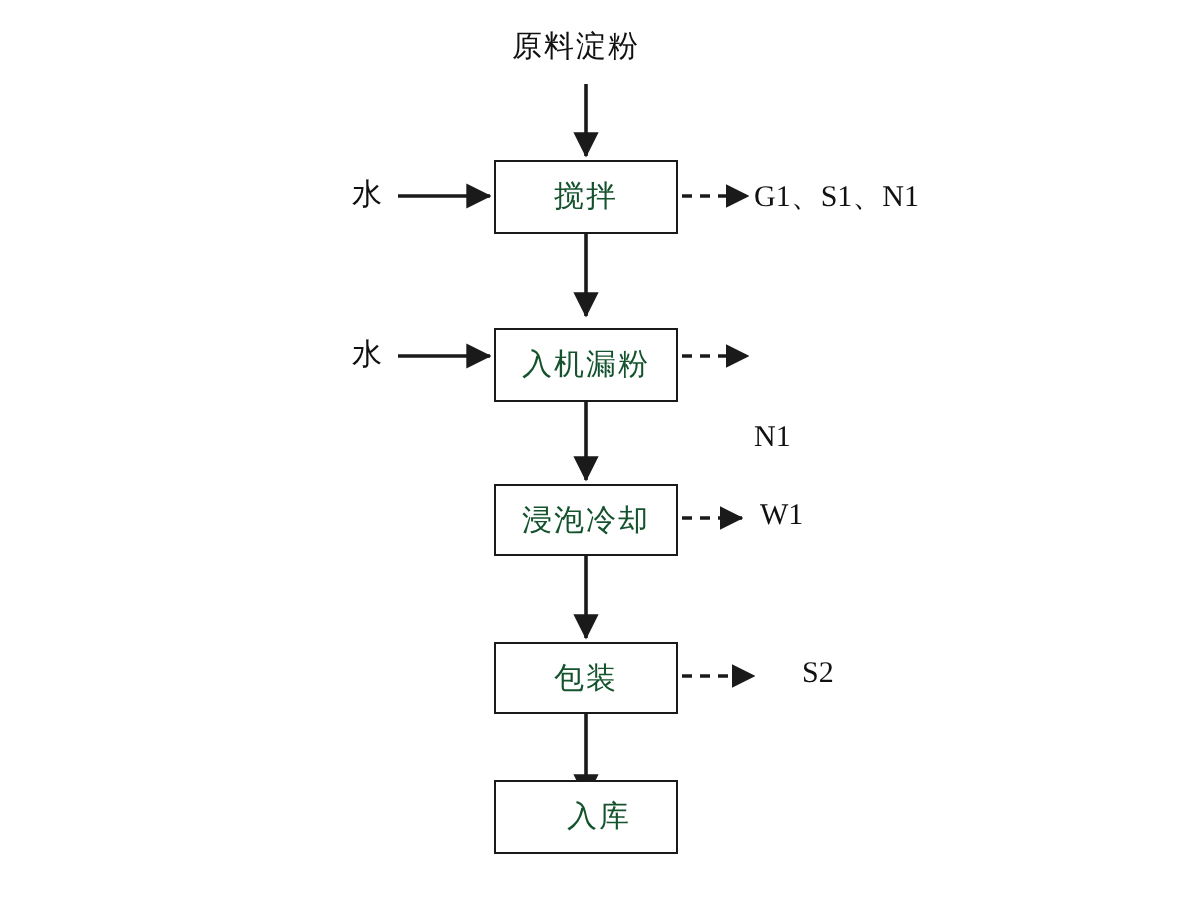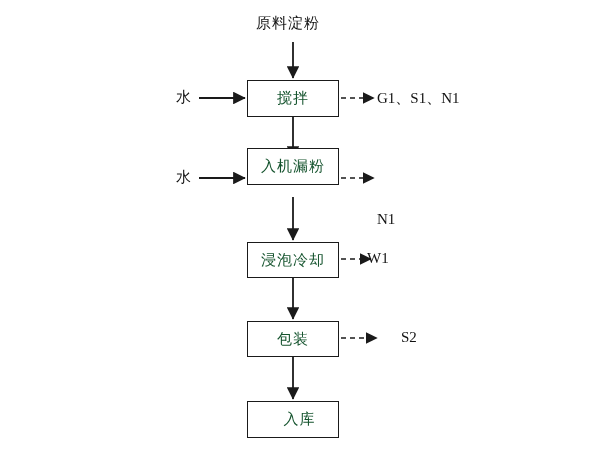--- a/index.html
+++ b/index.html
@@ -94,29 +94,29 @@
     <line x1="341" y1="338" x2="377" y2="338" stroke="#1a1a1a" stroke-width="1.7" stroke-dasharray="5,4" marker-end="url(#arrowDashed)"></line>
   </svg>
 
   <div class="free-label" style="left:256px; top:14px;">原料淀粉</div>
 
   <div class="free-label" style="left:176px; top:88px;">水</div>
   <div class="free-label" style="left:176px; top:168px;">水</div>
 
   <div class="node-box" style="left:247px; top:80px; width:92px; height:37px;">搅拌</div>
 
-  <div class="node-box" style="left:247px; top:148px; width:92px; height:37px;">入机漏粉</div>
+  <div class="node-box" style="left:247px; top:164px; width:92px; height:37px;">入机漏粉</div>
 
   <div class="node-box" style="left:247px; top:242px; width:92px; height:36px;">浸泡冷却</div>
 
   <div class="node-box" style="left:247px; top:321px; width:92px; height:36px;">包装</div>
 
-  <div class="node-box" style="left:247px; top:401px; width:92px; height:37px;padding-left:13px;">入库</div>
+  <div class="node-box" style="left:247px; top:390px; width:92px; height:37px;padding-left:13px;">入库</div>
 
   <div class="out-label" style="left:377px; top:89px;">G1、S1、N1</div>
 
   <div class="out-label" style="left:377px; top:169px;margin-top:42px;">N1</div>
 
-  <div class="out-label" style="left:367px; top:250px;">W1</div>
+  <div class="out-label" style="left:380px; top:250px;">W1</div>
 
   <div class="out-label" style="left:401px; top:329px;">S2</div>
 
 </div>
 
 </body></html>

